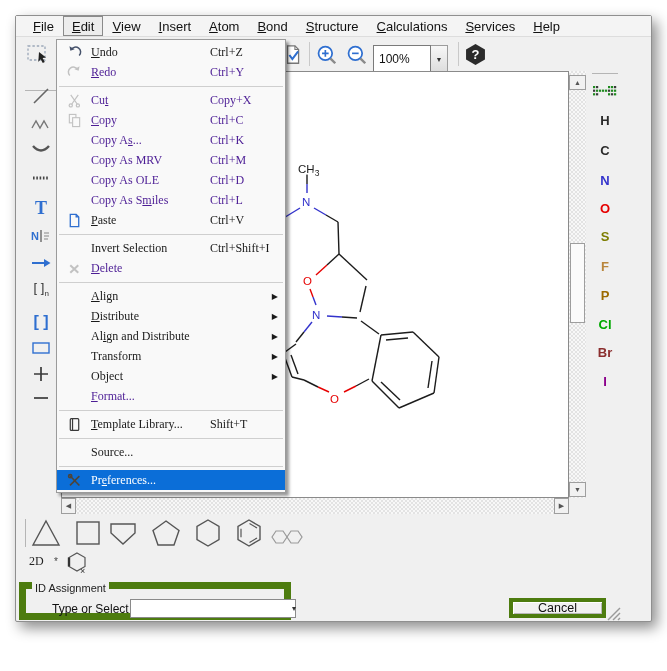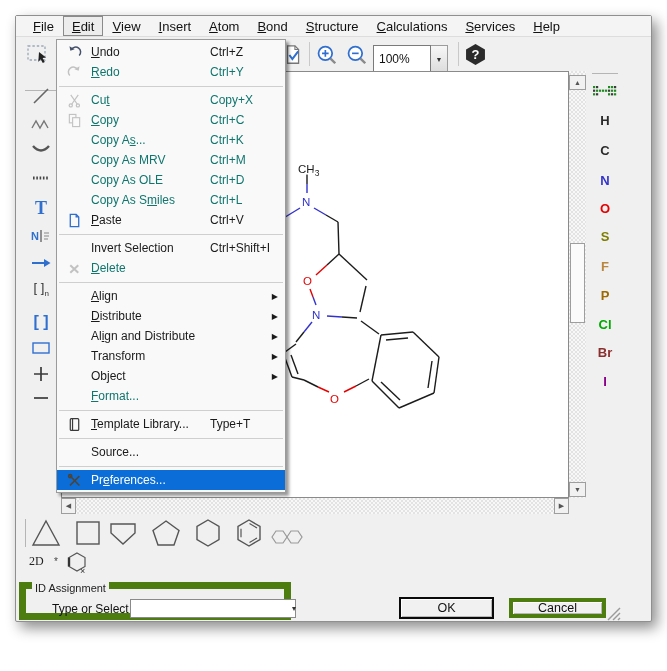--- a/index.html
+++ b/index.html
@@ -38,22 +38,22 @@
   .hscroll{position:absolute;left:45px;top:482px;width:508px;height:16px;}
   .sbtn{position:absolute;background:#f1f1f1;border:1px solid #9e9e9e;display:flex;
     align-items:center;justify-content:center;font-size:7px;color:#555;}
   .sthumb{position:absolute;background:#fbfbfb;border:1px solid #9e9e9e;}
   
   .elem{position:absolute;left:574px;width:30px;height:18px;text-align:center;
     font-weight:bold;font-size:13px;cursor:default;}
   
   .popup{position:absolute;left:40px;top:23px;width:230px;background:#f9f9f9;
     border:1px solid #9b9b9b;box-shadow:3px 3px 3px rgba(0,0,0,.4);padding:2px 0;z-index:50;}
-  .mrow{position:relative;height:20px;display:flex;align-items:center;font-size:12px;color:#1a1a1a;}
-  .mrow.disabled{color:#0f766e;}
+  .mrow{position:relative;height:20px;display:flex;align-items:center;font-size:12px;color:#1a1a1a;font-family:Liberation Serif, serif;}
+  .mrow.disabled{color:#4c1d95;}
   .mrow.hl{background:#0b6ed8;color:#fff;}
   .micon{width:34px;display:flex;align-items:center;justify-content:center;flex:none;}
   .micon svg{width:15px;height:15px;}
   .mlabel{white-space:pre;}
   .mlabel u{text-underline-offset:1px;}
   .mshortcut{position:absolute;left:153px;}
   .marrow{position:absolute;right:7px;font-size:8px;}
   .msep{height:1px;background:#cfcfcf;margin:3.5px 2px;}
   
   .shape{position:absolute;width:34px;height:34px;top:500px;}
@@ -419,21 +419,21 @@
       </div>
       <div class="msep"></div>
       <div class="mrow">
         <span class="micon">
           <svg viewBox="0 0 16 16" fill="none" stroke="#3a3a3a" stroke-width="1.3">
             <rect x="3.5" y="1.8" width="9" height="12.4" rx="1"></rect>
             <path d="M5.9 1.8v12.4"></path>
           </svg>
         </span>
         <span class="mlabel"><u>T</u>emplate Library...</span>
-        <span class="mshortcut">Type+T</span>
+        <span class="mshortcut">Shift+T</span>
       </div>
       <div class="msep"></div>
       <div class="mrow">
         <span class="micon"></span>
         <span class="mlabel">Source...</span>
       </div>
       <div class="msep"></div>
       <div class="mrow hl">
         <span class="micon">
           <svg viewBox="0 0 16 16" fill="none" stroke="#4d4438" stroke-width="1.7">
@@ -499,21 +499,20 @@
 
   <div class="grp">
     <div class="legend">ID Assignment</div>
     <div class="lbl">Type or Select Id:</div>
     <div class="idcombo">
       <input value="" style="">
       <div class="arr">▾</div>
     </div>
   </div>
 
-  <div class="btn3d default" style="left:383px;top:581px;width:95px;height:22px;">OK</div>
   <div class="btn3d" style="left:493px;top:582px;width:97px;height:20px;">Cancel</div>
 
   <svg style="position:absolute;left:589px;top:589px;" width="16" height="16">
     <g stroke="#9a9a9a" stroke-width="1.5">
       <line x1="15" y1="3" x2="3" y2="15"></line>
         <line x1="15" y1="8" x2="8" y2="15"></line>
         <line x1="15" y1="13" x2="13" y2="15"></line>
     </g>
   </svg>
 

